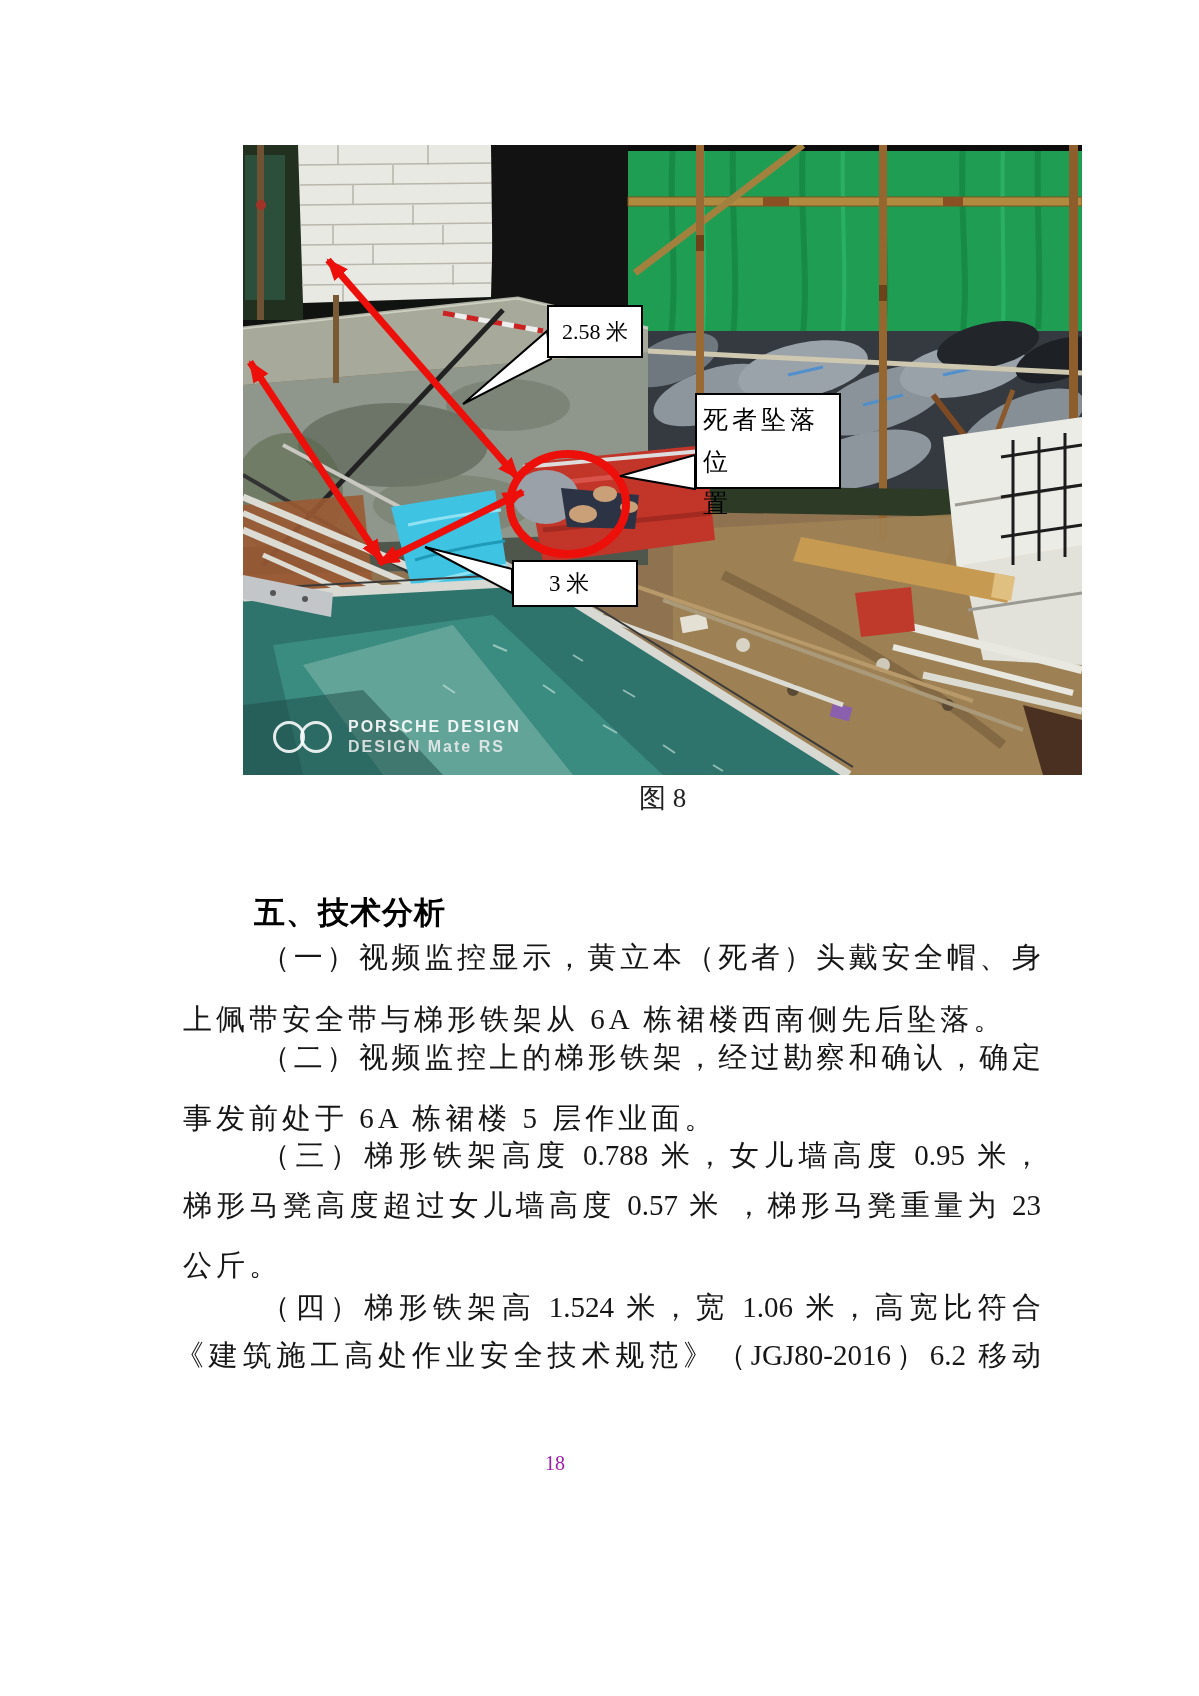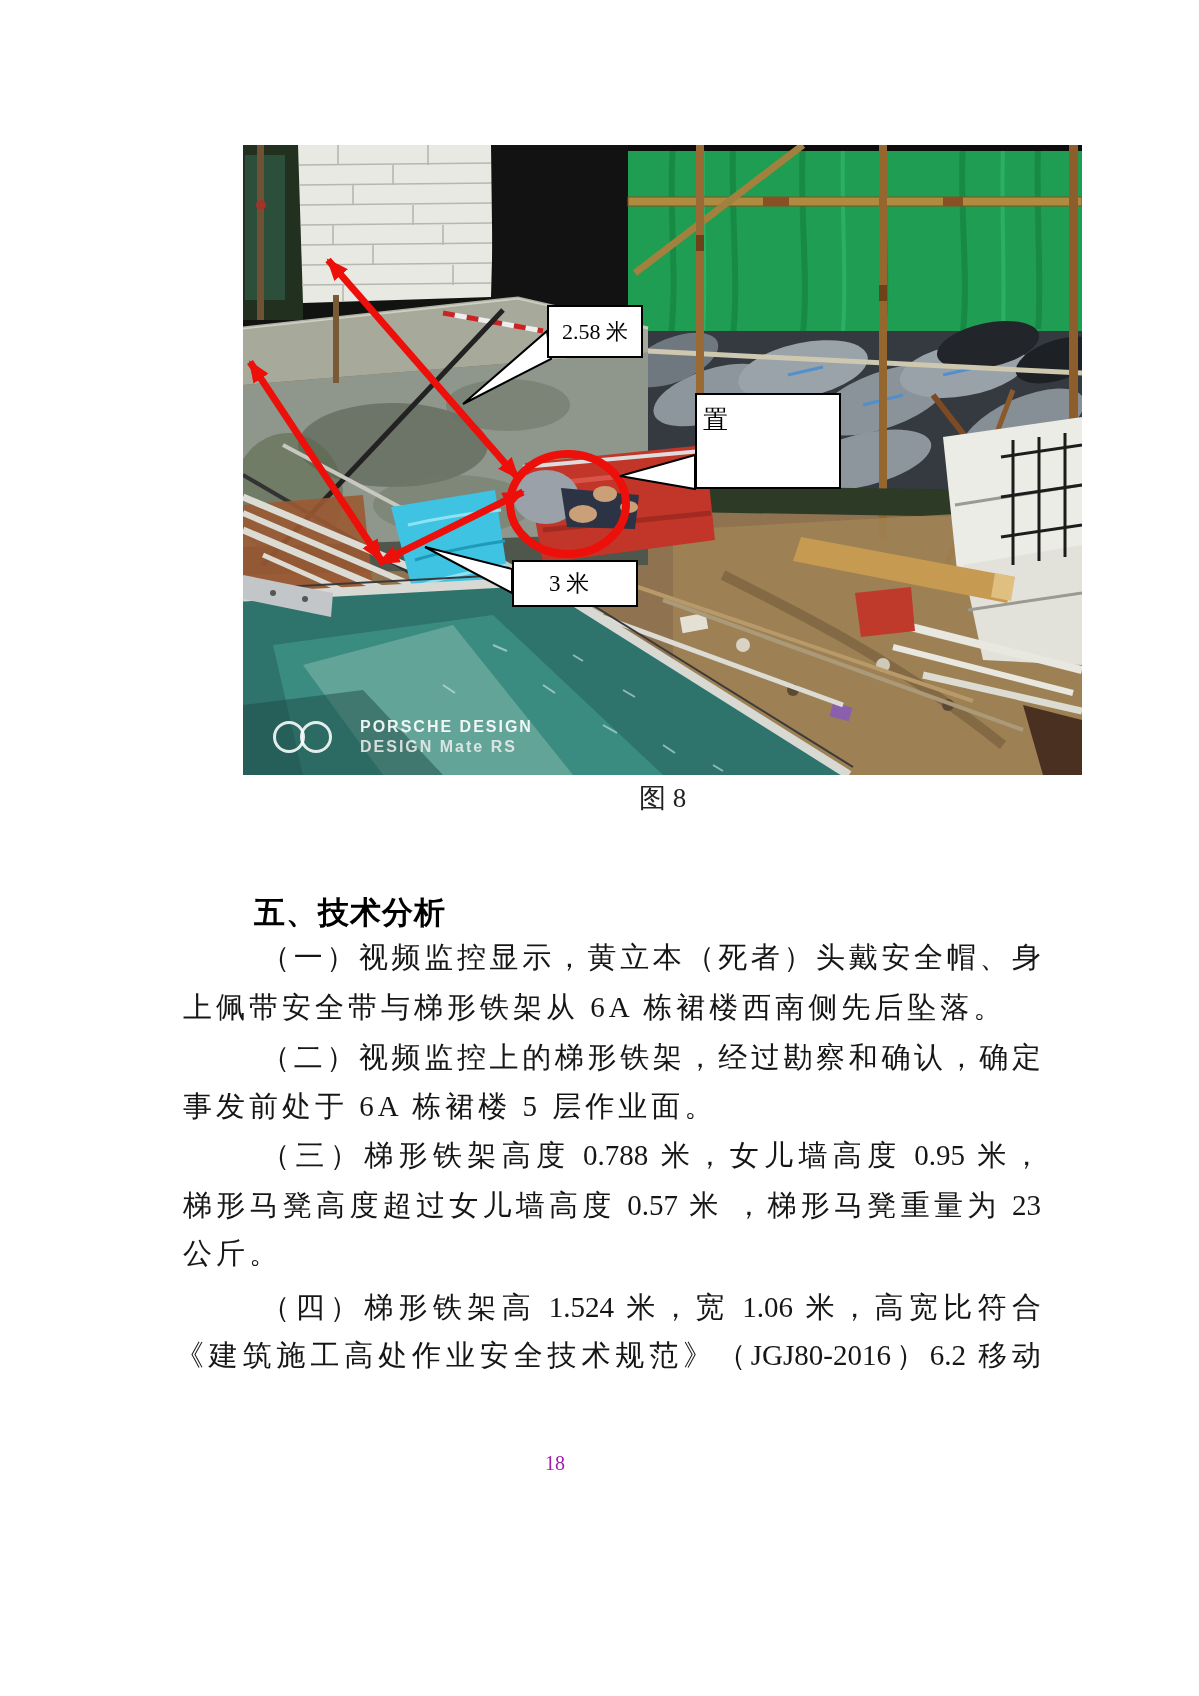--- a/index.html
+++ b/index.html
@@ -14,35 +14,35 @@
   .label{
     position:absolute;background:#ffffff;border:2px solid #000;
     box-sizing:border-box;display:flex;align-items:center;
     font-family:"Liberation Serif","DejaVu Serif",serif;color:#000;
   }
   .label-258{left:304px;top:160px;width:96px;height:53px;justify-content:center;font-size:22px;align-items:center;}
   .label-fall{left:452px;top:248px;width:146px;height:96px;padding:4px 6px;font-size:25px;line-height:42px;letter-spacing:4px;display:block;}
   .label-fall span{display:block;}
   .label-3m{left:269px;top:415px;width:126px;height:47px;padding-left:35px;font-size:23px;}
 
-  .watermark{position:absolute;left:30px;top:572px;display:flex;align-items:center;gap:28px;}
+  .watermark{position:absolute;left:30px;top:572px;display:flex;align-items:center;gap:16px;}
   .wm-logo{display:flex;}
   .wm-logo i{display:block;width:26px;height:26px;border:3px solid rgba(255,255,255,.88);border-radius:50%;}
   .wm-logo i+i{margin-left:-5px;}
   .wm-text{font-family:"Liberation Sans","DejaVu Sans",sans-serif;font-weight:bold;
     color:rgba(255,255,255,.9);letter-spacing:2px;line-height:20px;font-size:16px;}
   .wm-text .l2{font-weight:bold;color:rgba(240,240,240,.85);}
 
   .caption{position:absolute;left:243px;top:780px;width:839px;text-align:center;font-size:27px;color:#222;}
   .heading{position:absolute;left:246px;top:884px;margin:8px;font-size:31px;font-weight:bold;
     font-family:"Liberation Sans","DejaVu Sans",sans-serif;color:#000;letter-spacing:1px;}
   .bline{position:absolute;left:183px;width:858px;font-size:29px;color:#161616;}
   .j{text-align:justify;text-align-last:justify;}
   .ind{text-indent:78px;}
-  .ls{letter-spacing:4px;}
+  .ls{letter-spacing:4px;margin-top:12px;}
   .hang{text-indent:-8px;}
   .y0{top:938px;} .y1{top:988px;} .y2{top:1038px;} .y3{top:1087px;}
   .y4{top:1136px;} .y5{top:1186px;} .y6{top:1234px;} .y7{top:1288px;} .y8{top:1336px;}
   .pagenum{position:absolute;left:0;top:1452px;width:1110px;text-align:center;font-size:20px;color:#a21caf;}
 </style>
 </head>
 <body>
 
 <div class="photo">
   <svg viewBox="0 0 839 630">
@@ -262,20 +262,21 @@
       <polygon points="220,259 304,186 308,214"></polygon>
       <polygon points="377,331 452,310 452,344"></polygon>
       <polygon points="182,402 269,424 269,448"></polygon>
     </g>
   </svg>
 
   <div class="label label-258">
     <span>2.58 米</span>
   </div>
   <div class="label label-fall">
+    <span>死者坠落位</span>
     <span>置</span>
   </div>
   <div class="label label-3m">
     <span>3 米</span>
   </div>
 
   <div class="watermark">
     <span class="wm-logo">
         <i></i>
         <i></i>

